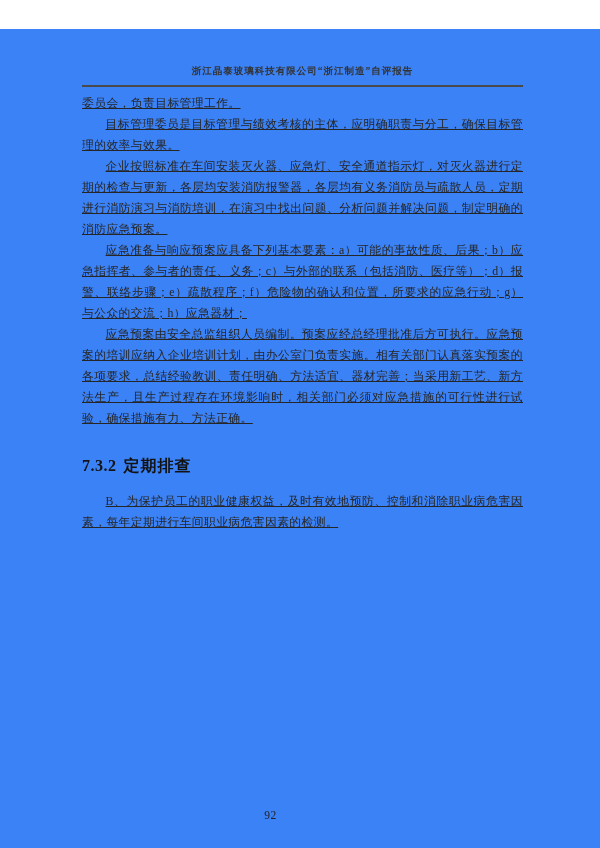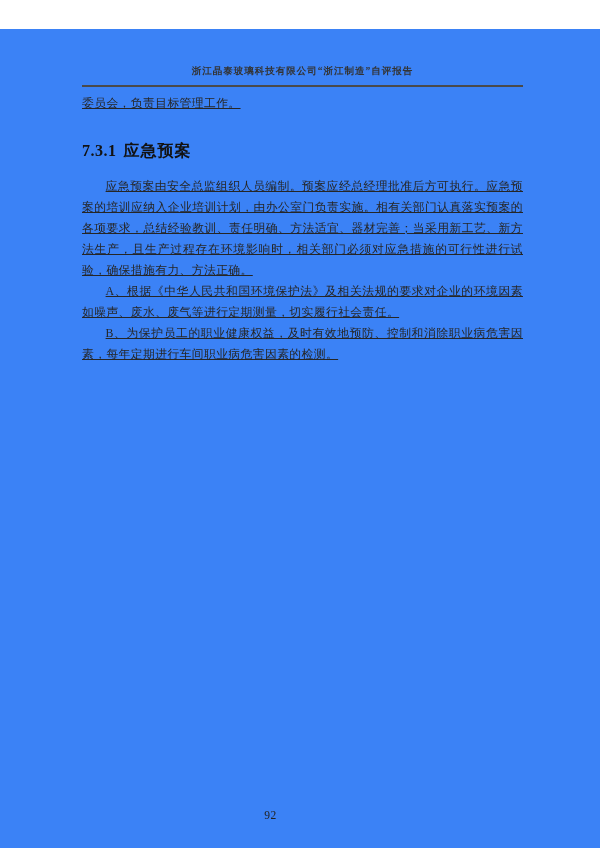--- a/index.html
+++ b/index.html
@@ -92,29 +92,31 @@
 <div class="page">
 
   <header class="page-header">
     <div class="header-title">浙江晶泰玻璃科技有限公司“浙江制造”自评报告</div>
     <div class="header-rule"></div>
   </header>
 
   <main class="page-body">
 
     <p class="para continued">委员会，负责目标管理工作。</p>
+    <p class="para">目标管理委员是目标管理与绩效考核的主体，应明确职责与分工，确保目标管理的效率与效果。</p>
+
+
+    <p class="para">企业按照标准在车间安装灭火器、应急灯、安全通道指示灯，对灭火器进行定期的检查与更新，各层均安装消防报警器，各层均有义务消防员与疏散人员，定期进行消防演习与消防培训，在演习中找出问题、分析问题并解决问题，制定明确的消防应急预案。</p>
+    <p class="para">应急准备与响应预案应具备下列基本要素：a）可能的事故性质、后果；b）应急指挥者、参与者的责任、义务；c）与外部的联系（包括消防、医疗等）；d）报警、联络步骤；e）疏散程序；f）危险物的确认和位置，所要求的应急行动；g）与公众的交流；h）应急器材；</p>
+    <p class="para">应急预案由安全总监组织人员编制。预案应经总经理批准后方可执行。应急预案的培训应纳入企业培训计划，由办公室门负责实施。相有关部门认真落实预案的各项要求，总结经验教训、责任明确、方法适宜、器材完善；当采用新工艺、新方法生产，且生产过程存在环境影响时，相关部门必须对应急措施的可行性进行试验，确保措施有力、方法正确。</p>
 
     <h2 class="section-heading">
-      <span class="heading-number">7.3.1</span><span class="heading-title">应急预案</span>
+      <span class="heading-number">7.3.2</span><span class="heading-title">定期排查</span>
     </h2>
 
-    <p class="para">应急预案由安全总监组织人员编制。预案应经总经理批准后方可执行。应急预案的培训应纳入企业培训计划，由办公室门负责实施。相有关部门认真落实预案的各项要求，总结经验教训、责任明确、方法适宜、器材完善；当采用新工艺、新方法生产，且生产过程存在环境影响时，相关部门必须对应急措施的可行性进行试验，确保措施有力、方法正确。</p>
-
-
-    <p class="para">A、根据《中华人民共和国环境保护法》及相关法规的要求对企业的环境因素如噪声、废水、废气等进行定期测量，切实履行社会责任。</p>
     <p class="para">B、为保护员工的职业健康权益，及时有效地预防、控制和消除职业病危害因素，每年定期进行车间职业病危害因素的检测。</p>
 
   </main>
 
   <footer class="page-footer">
     <span class="page-number">92</span>
   </footer>
 
 </div>
 

